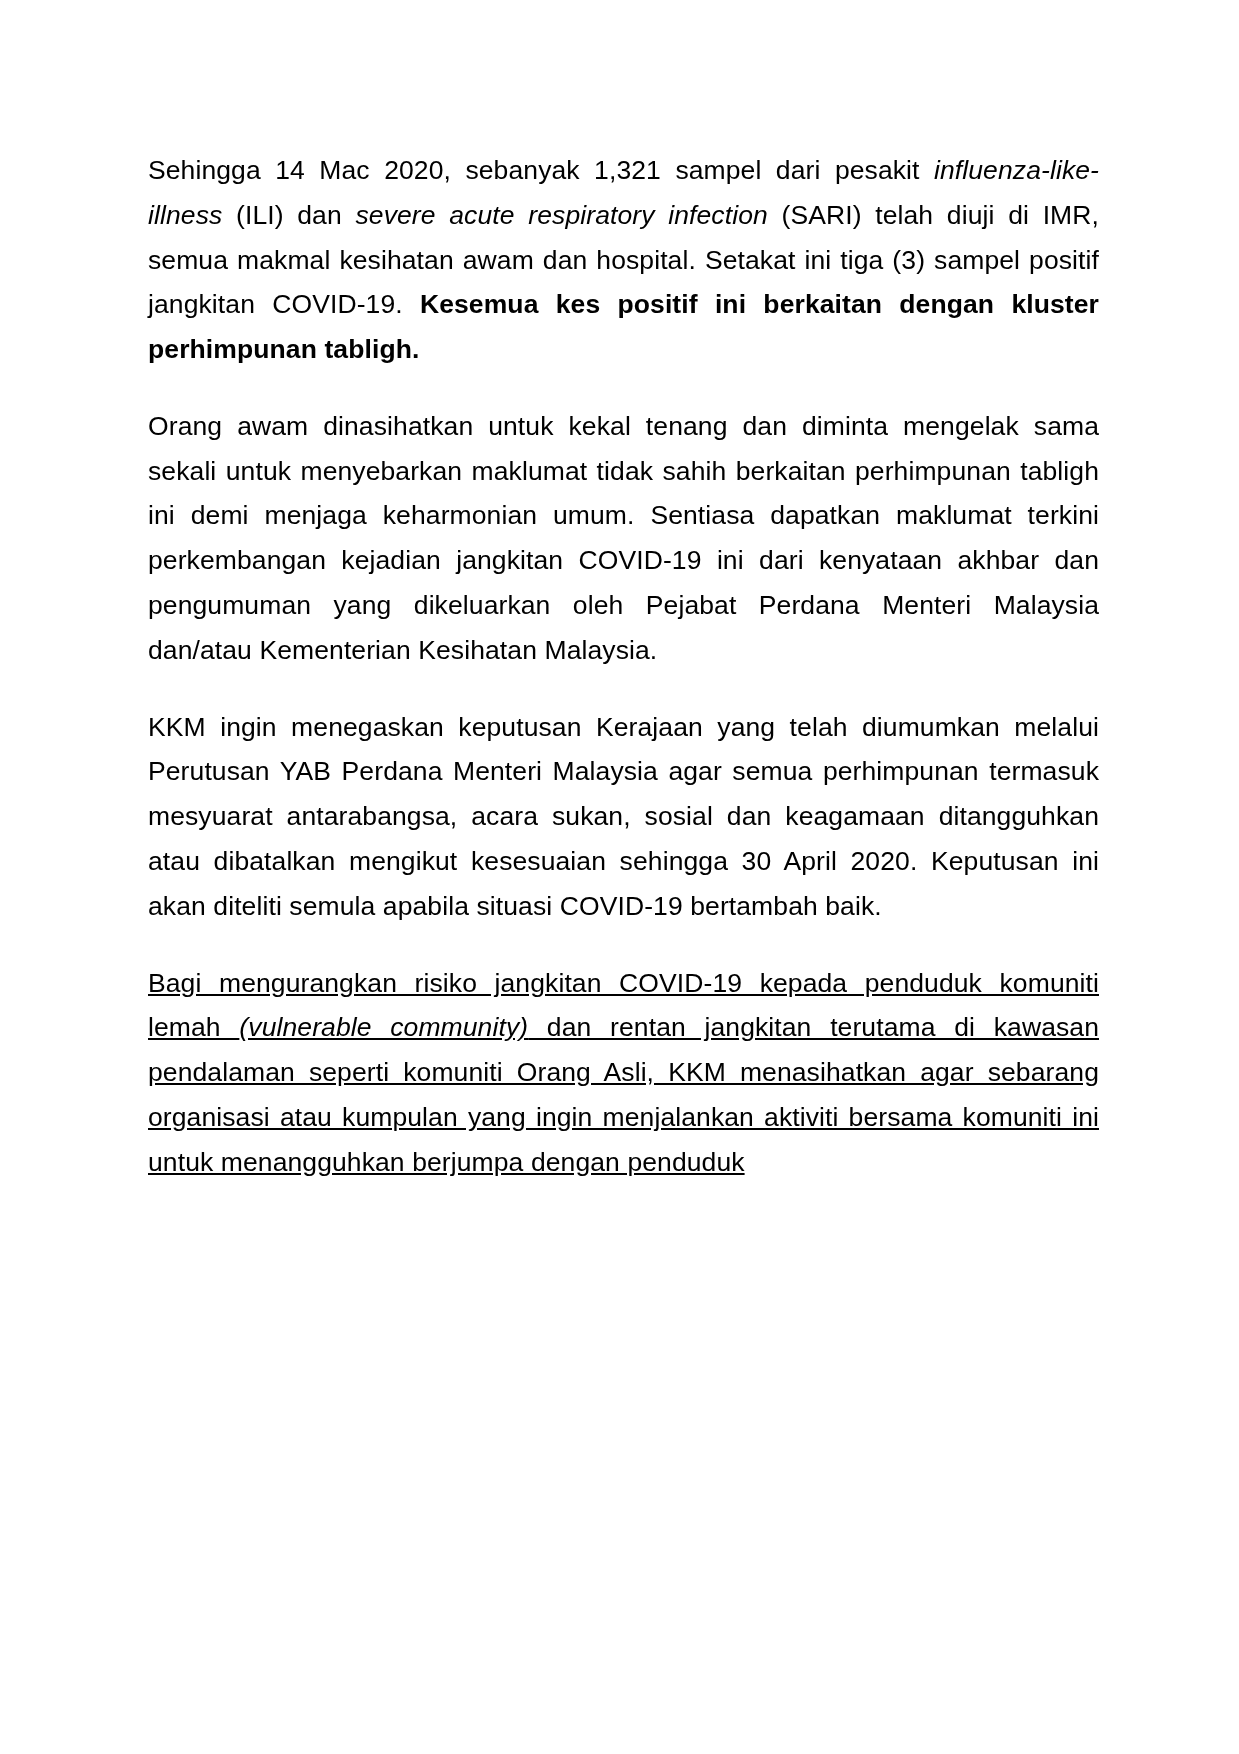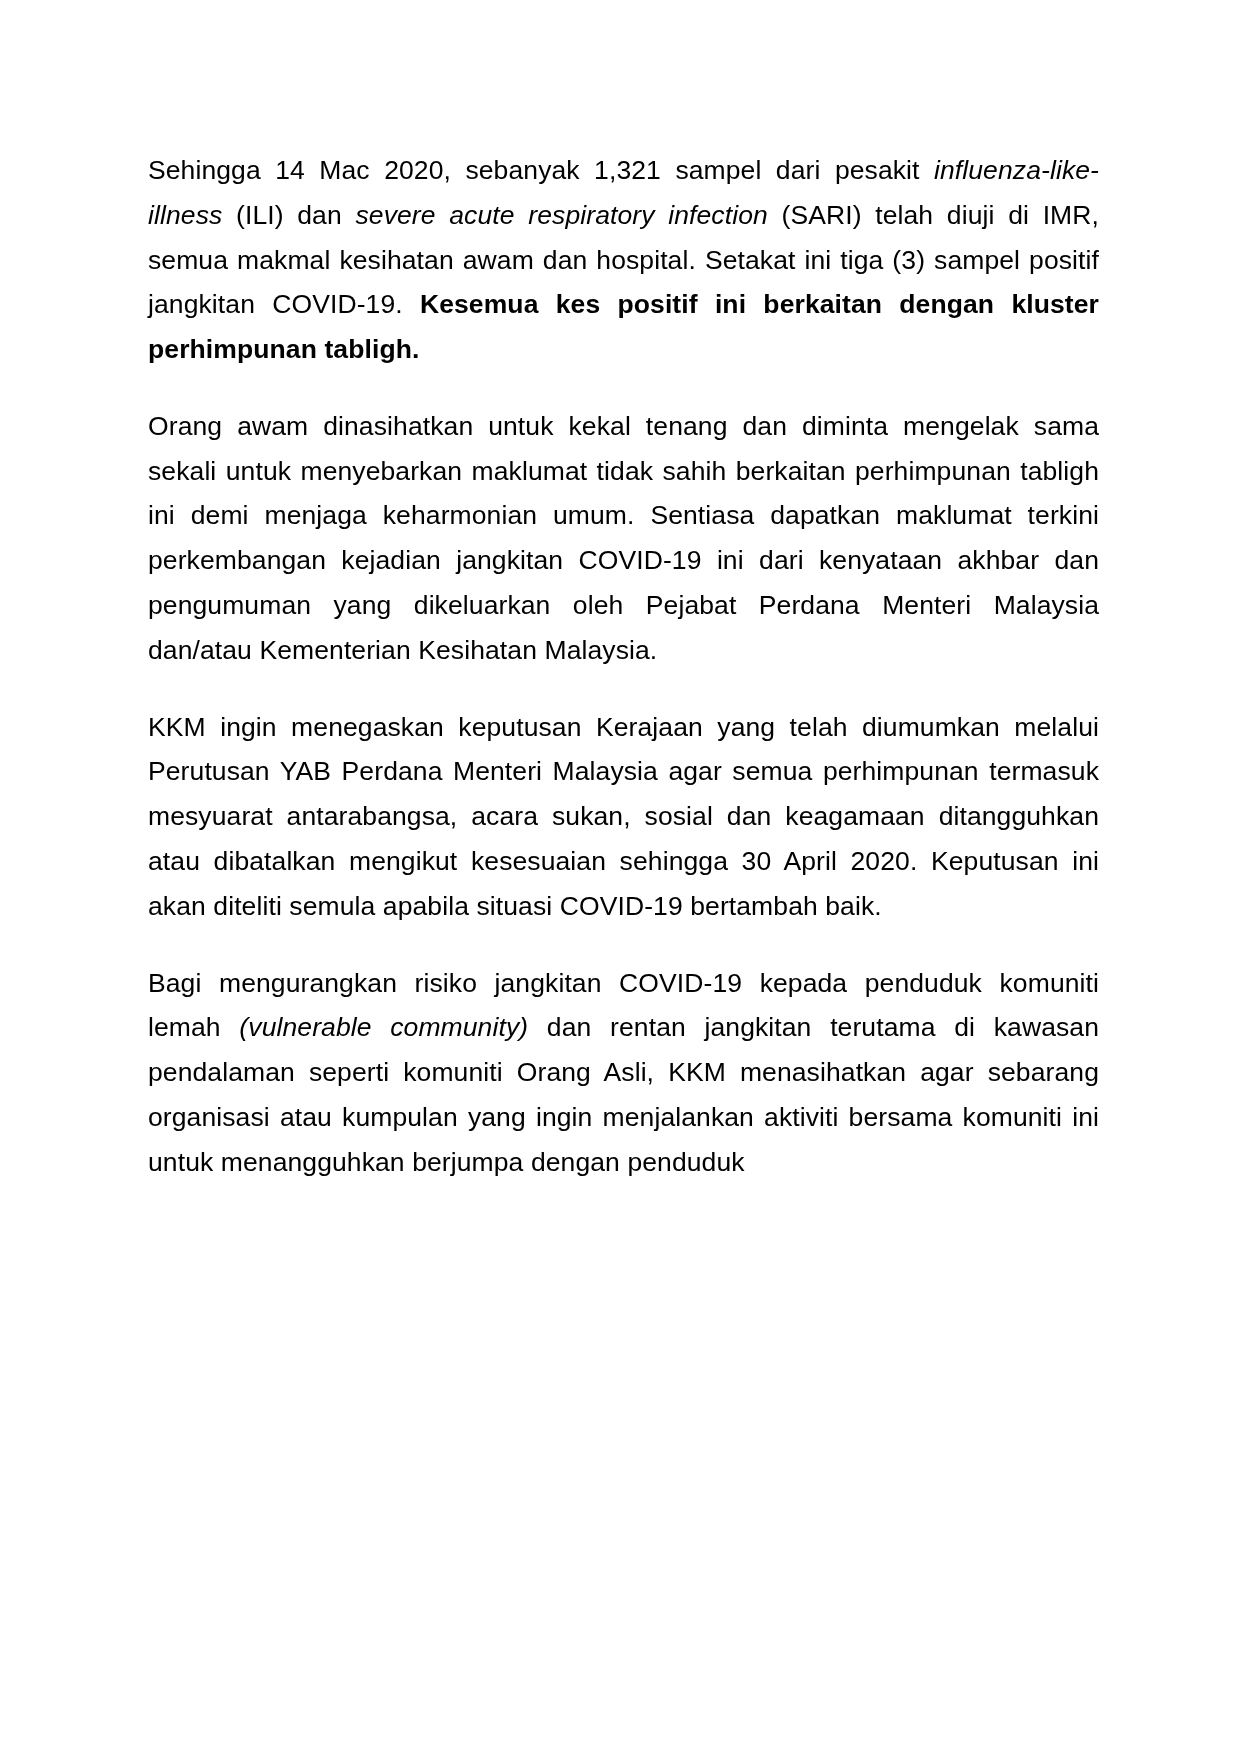--- a/index.html
+++ b/index.html
@@ -24,20 +24,21 @@
   .para {
     font-size: 26.5px;
     line-height: 1.69;
     text-align: justify;
     text-justify: inter-word;
     margin: 0 0 32px 0;
     letter-spacing: 0.1px;
   }
   .para.last {
     margin-bottom: 16px;
+    text-decoration: underline;
   }
   .italic {
     font-style: italic;
   }
   .bold {
     font-weight: bold;
   }
   .heading {
     font-size: 26.5px;
     font-weight: bold;

